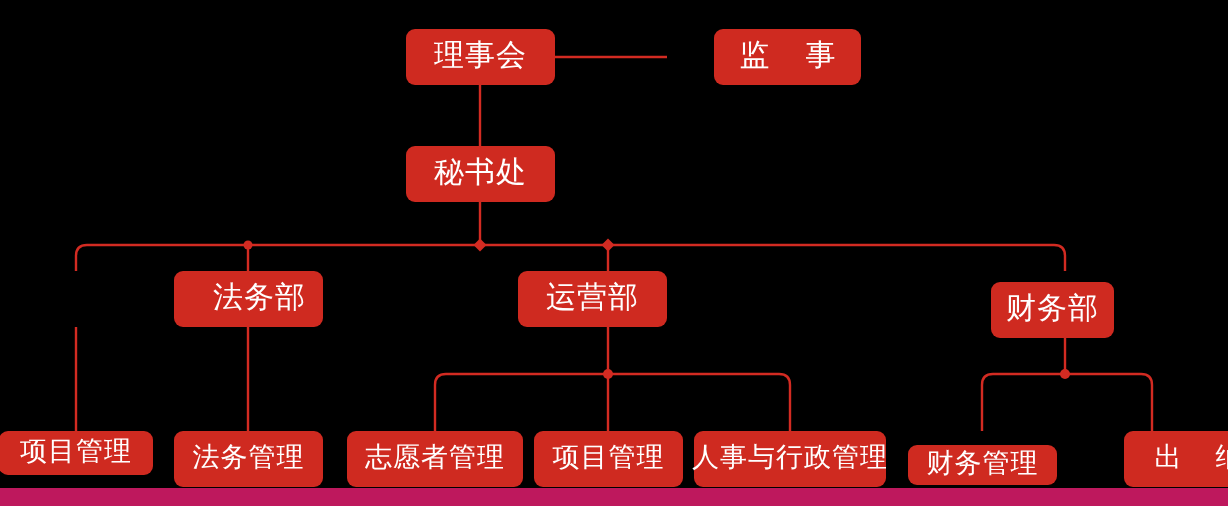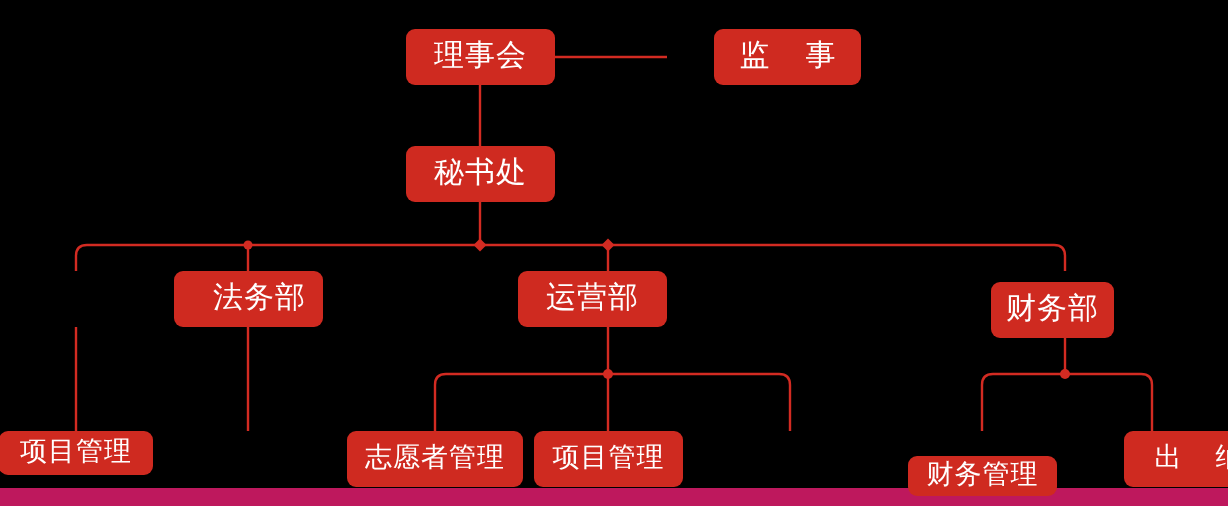--- a/index.html
+++ b/index.html
@@ -77,17 +77,19 @@
   <div class="node lvl1" style="left:406px;top:29px;width:149px;height:56px;">理事会</div>
   <div class="node lvl1 wide-sp" style="left:667px;top:29px;width:147px;height:56px;">监 事</div>
 
   <div class="node lvl2" style="left:406px;top:146px;width:149px;height:56px;">秘书处</div>
 
   <div class="node lvl3" style="left:174px;top:271px;width:149px;height:56px;padding-left:22px;">法务部</div>
   <div class="node lvl3" style="left:518px;top:271px;width:149px;height:56px;">运营部</div>
   <div class="node lvl3" style="left:991px;top:282px;width:123px;height:56px;">财务部</div>
 
   <div class="node lvl4" style="left:-1px;top:431px;width:154px;height:44px;">项目管理</div>
+  <div class="node lvl4" style="left:174px;top:431px;width:149px;height:56px;">法务管理</div>
   <div class="node lvl4" style="left:347px;top:431px;width:176px;height:56px;">志愿者管理</div>
   <div class="node lvl4" style="left:534px;top:431px;width:149px;height:56px;">项目管理</div>
-  <div class="node lvl4" style="left:908px;top:456px;width:149px;height:40px;">财务管理</div>
+  <div class="node lvl4" style="left:694px;top:431px;width:192px;height:56px;">人事与行政管理</div>
+  <div class="node lvl4" style="left:908px;top:445px;width:149px;height:40px;">财务管理</div>
   <div class="node lvl4 wide-sp" style="left:1077px;top:431px;width:149px;height:56px;">出 纳</div>
 </div>
 
 </body></html>

